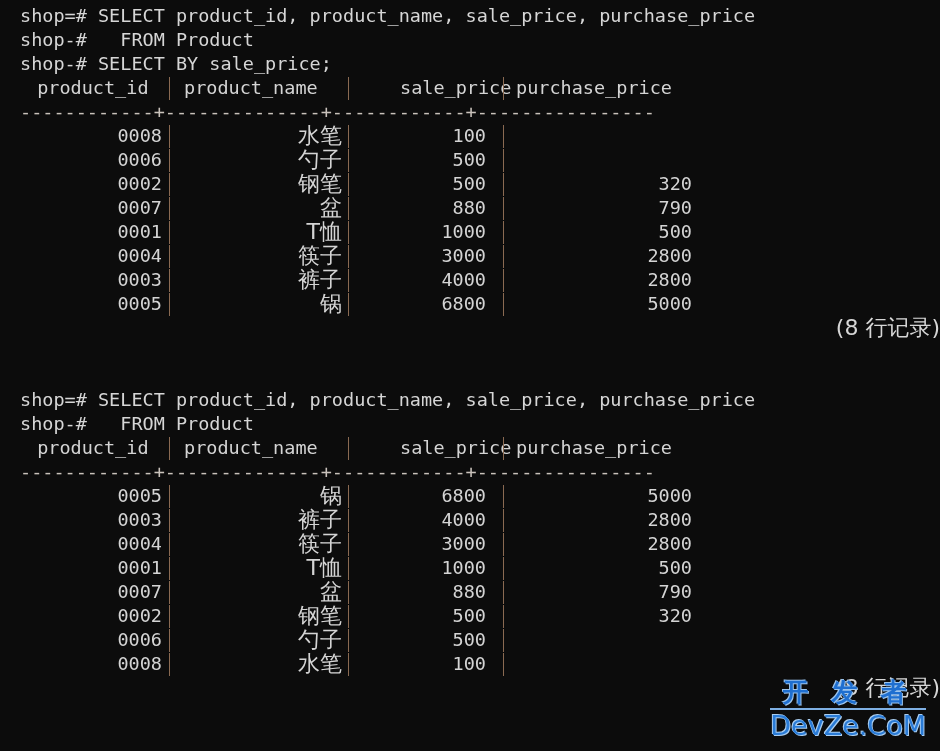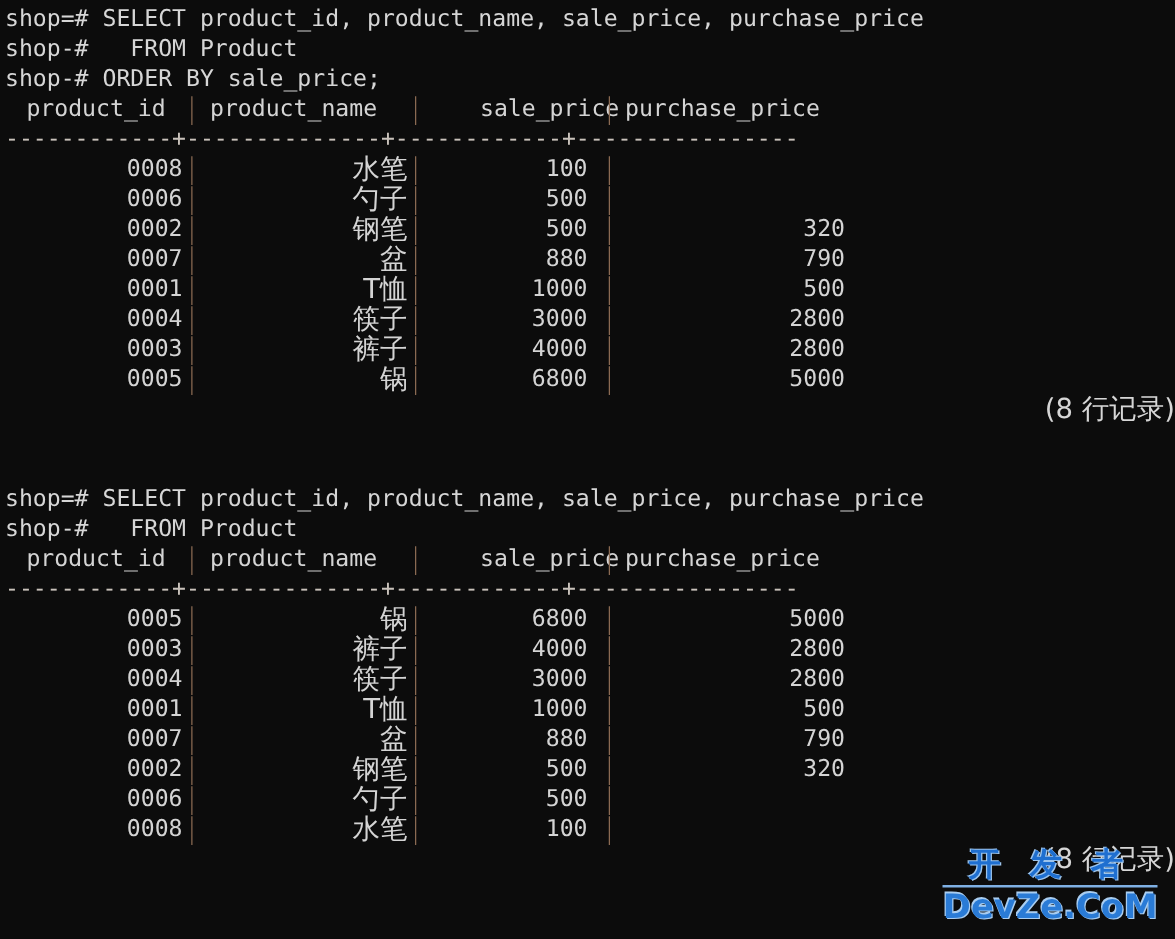--- a/index.html
+++ b/index.html
@@ -18,21 +18,21 @@
   .terminal {
     position: absolute;
     top: 0; left: 0;
     width: 940px;
     height: 751px;
     background: #0c0c0c;
     color: #d4d4d4;
     font-family: "DejaVu Sans Mono", "Liberation Mono", monospace;
     font-size: 18.5px;
     line-height: 24px;
-    padding: 4px 0 0 4px;
+    padding: 4px 0 0 20px;
   }
   .tline {
     white-space: pre;
     height: 24px;
     line-height: 24px;
     font-family: "DejaVu Sans Mono", "Liberation Mono", monospace;
     letter-spacing: 0px;
     color: #d6d6d6;
   }
   .tline.blank { color: transparent; }
@@ -109,36 +109,36 @@
     line-height: 30px;
   }
   .wm-rule {
     height: 2px;
     background: #7fb0e4;
     margin: 1px 0 1px 0;
   }
   .wm-bot {
     font-family: "DejaVu Sans", sans-serif;
     font-size: 27px;
-    font-weight: bold;
+    font-weight: normal;
     color: #2a7bd6;
     text-shadow: 1px 1px 0 #a9cdf0, -1px -1px 0 #a9cdf0;
     line-height: 30px;
   }
 </style>
 </head>
 <body>
 
 <div class="terminal">
 
   <div>
 
     <div class="tline">shop=# SELECT product_id, product_name, sale_price, purchase_price</div>
     <div class="tline">shop-#   FROM Product</div>
-    <div class="tline">shop-# ORDER BY sale_price;</div>
+    <div class="tline">shop-# SELECT BY sale_price;</div>
 
     <div class="row">
       <span class="cell c-id-h"> product_id</span>
       <span class="vbar b1"></span>
       <span class="cell c-name-h">product_name</span>
       <span class="vbar b2"></span>
       <span class="cell c-sale-h">sale_price</span>
       <span class="vbar b3"></span>
       <span class="cell c-purch-h">purchase_price</span>
     </div>

